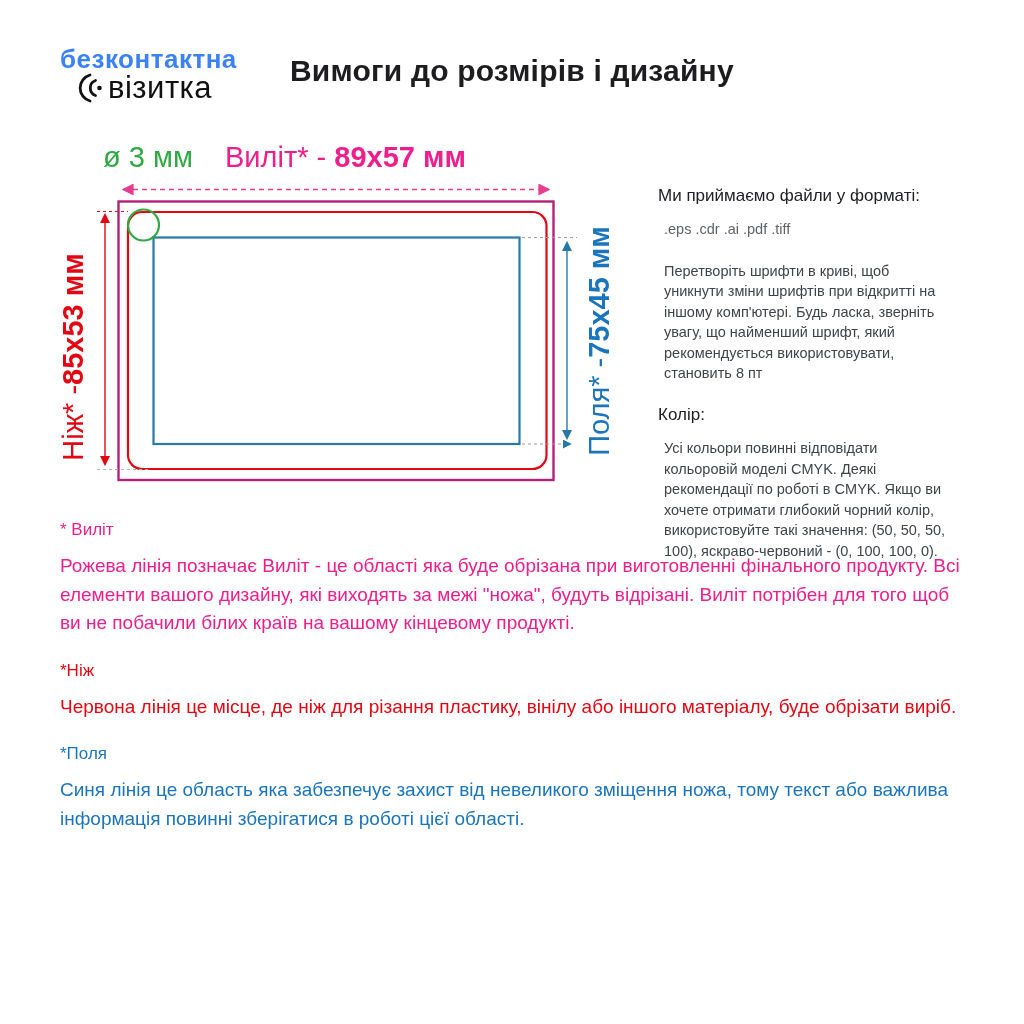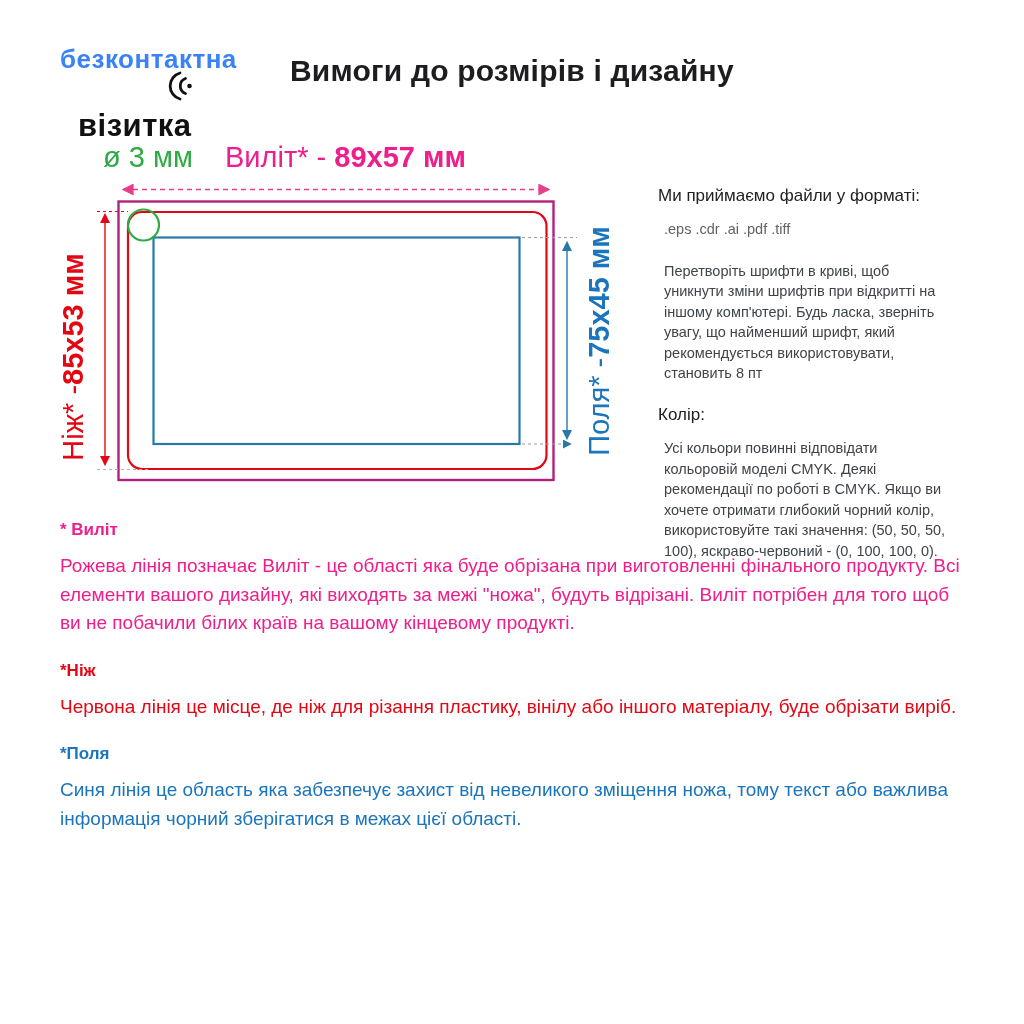--- a/index.html
+++ b/index.html
@@ -14,24 +14,23 @@
   .abs { position: absolute; }
 
   
   .logo-line1 {
     left: 60px; top: 44px;
     font-size: 26px; font-weight: 700; color: #3b82f6;
     letter-spacing: 0.5px;
   }
   .logo-line2 {
     left: 78px; top: 70px;
-    display: flex; align-items: flex-end; gap: 6px;
-    font-size: 31px; font-weight: 700; color: #111;
+    display: flex; align-items: center; gap: 6px;
+    font-size: 31px; font-weight: 400; color: #111;
     letter-spacing: 0.5px;
-    flex-direction: column;
   }
   .page-title {
     left: 290px; top: 54px;
     font-size: 30px; font-weight: 700; color: #1d1d1f;
     letter-spacing: 0.2px;
   }
 
   
   .label-corner {
     left: 103px; top: 141px;
@@ -63,21 +62,21 @@
   .info-text {
     font-size: 14.5px; line-height: 1.42; color: #3f4449;
     margin-bottom: 21px;
     margin-left: 6px;
   }
   .info-formats { color: #5f6368; }
 
   
   .legend { left: 60px; top: 520px; width: 906px; }
   .legend-heading {
-    font-size: 17px; font-weight: 700; margin-bottom: 12px;
+    font-size: 17px; font-weight: 400; margin-bottom: 12px;
   }
   .legend-text {
     font-size: 19px; line-height: 1.5; margin-bottom: 23px;
   }
   .c-pink { color: #ee1e8c; }
   .c-red  { color: #e30613; }
   .c-blue { color: #1b75bc; }
 
   .logo-icon svg { display: block; }
 </style>
@@ -150,14 +149,14 @@
 </div>
 
 <div class="abs legend">
   <div class="legend-heading c-pink">* Виліт</div>
   <div class="legend-text c-pink">Рожева лінія позначає Виліт - це області яка буде обрізана при виготовленні фінального продукту. Всі елементи вашого дизайну, які виходять за межі "ножа", будуть відрізані. Виліт потрібен для того щоб ви не побачили білих країв на вашому кінцевому продукті.</div>
 
   <div class="legend-heading c-red">*Ніж</div>
   <div class="legend-text c-red">Червона лінія це місце, де ніж для різання пластику, вінілу або іншого матеріалу, буде обрізати виріб.</div>
 
   <div class="legend-heading c-blue">*Поля</div>
-  <div class="legend-text c-blue">Синя лінія це область яка забезпечує захист від невеликого зміщення ножа, тому текст або важлива інформація чорний зберігатися в межах цієї області.</div>
+  <div class="legend-text c-blue">Синя лінія це область яка забезпечує захист від невеликого зміщення ножа, тому текст або важлива інформація повинні зберігатися в роботі цієї області.</div>
 </div>
 
 </body></html>

